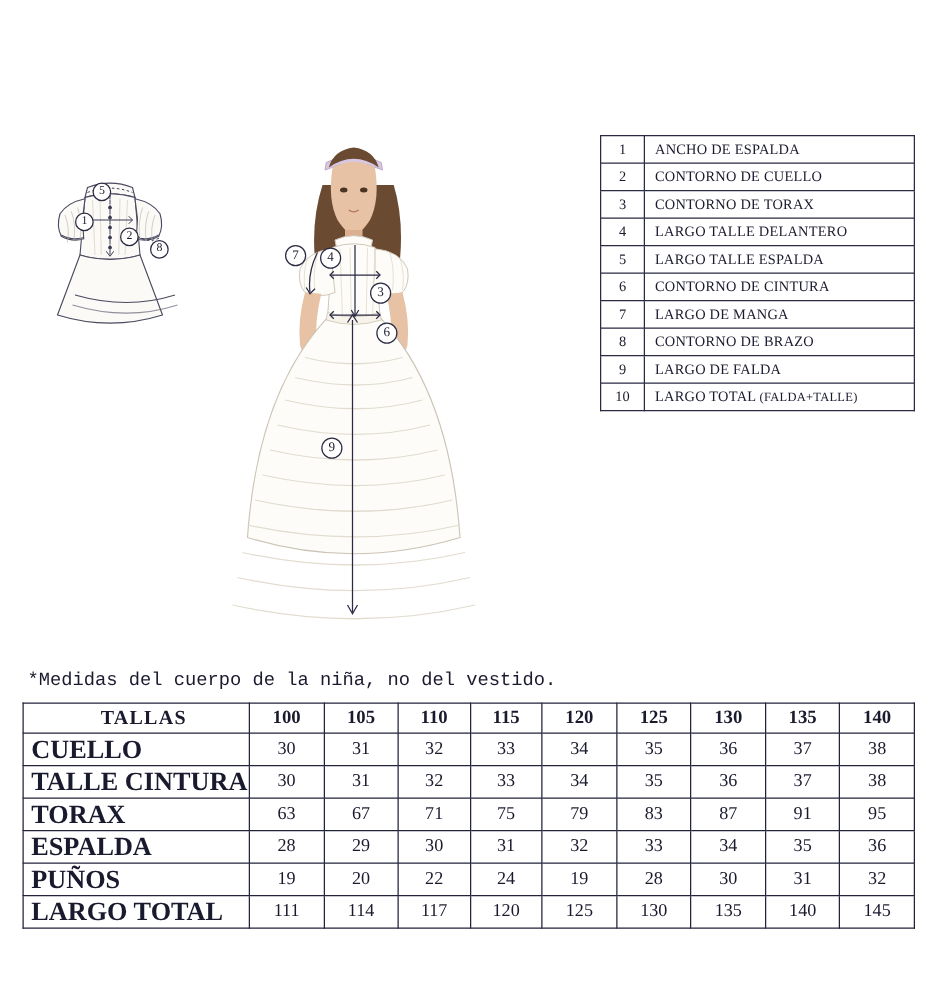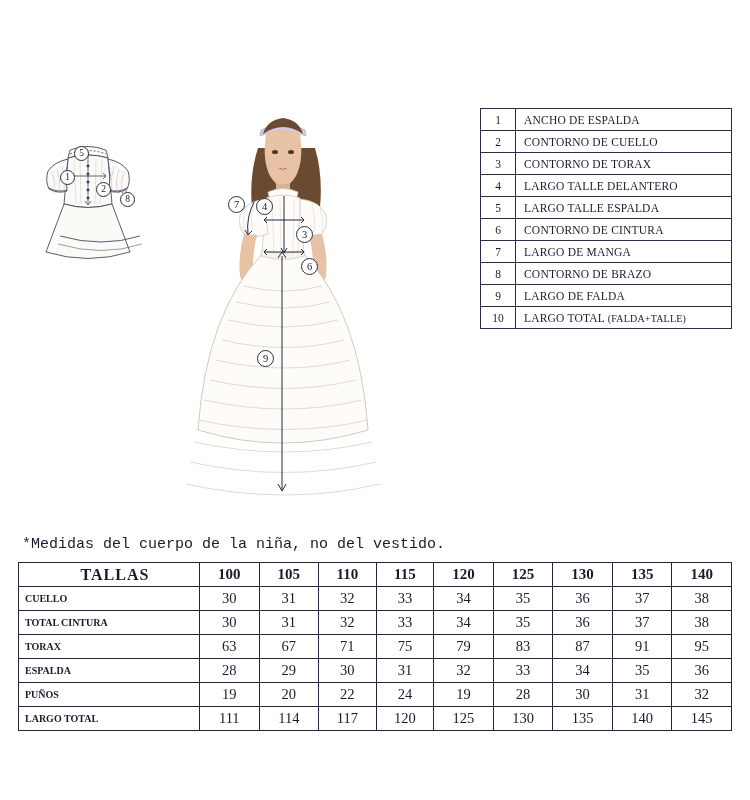--- a/index.html
+++ b/index.html
@@ -106,21 +106,21 @@
     height: 23px;
     text-align: center;
     font-size: 14.5px;
     font-weight: normal;
     padding: 0;
   }
   #sizes-table th.rowhead, #sizes-table td.rowhead {
     text-align: left;
     padding-left: 6px;
     font-weight: bold;
-    font-size: 10px;
+    font-size: 21px;
     width: 168px;
   }
   #sizes-table th.colhead {
     font-weight: bold;
     font-size: 15px;
   }
   #sizes-table th.tallas {
     text-align: center;
     font-weight: bold;
     font-size: 16px;
@@ -365,21 +365,21 @@
       <td>31</td>
       <td>32</td>
       <td>33</td>
       <td>34</td>
       <td>35</td>
       <td>36</td>
       <td>37</td>
       <td>38</td>
     </tr>
     <tr>
-      <td class="rowhead">TOTAL CINTURA</td>
+      <td class="rowhead">TALLE CINTURA</td>
       <td>30</td>
       <td>31</td>
       <td>32</td>
       <td>33</td>
       <td>34</td>
       <td>35</td>
       <td>36</td>
       <td>37</td>
       <td>38</td>
     </tr>

